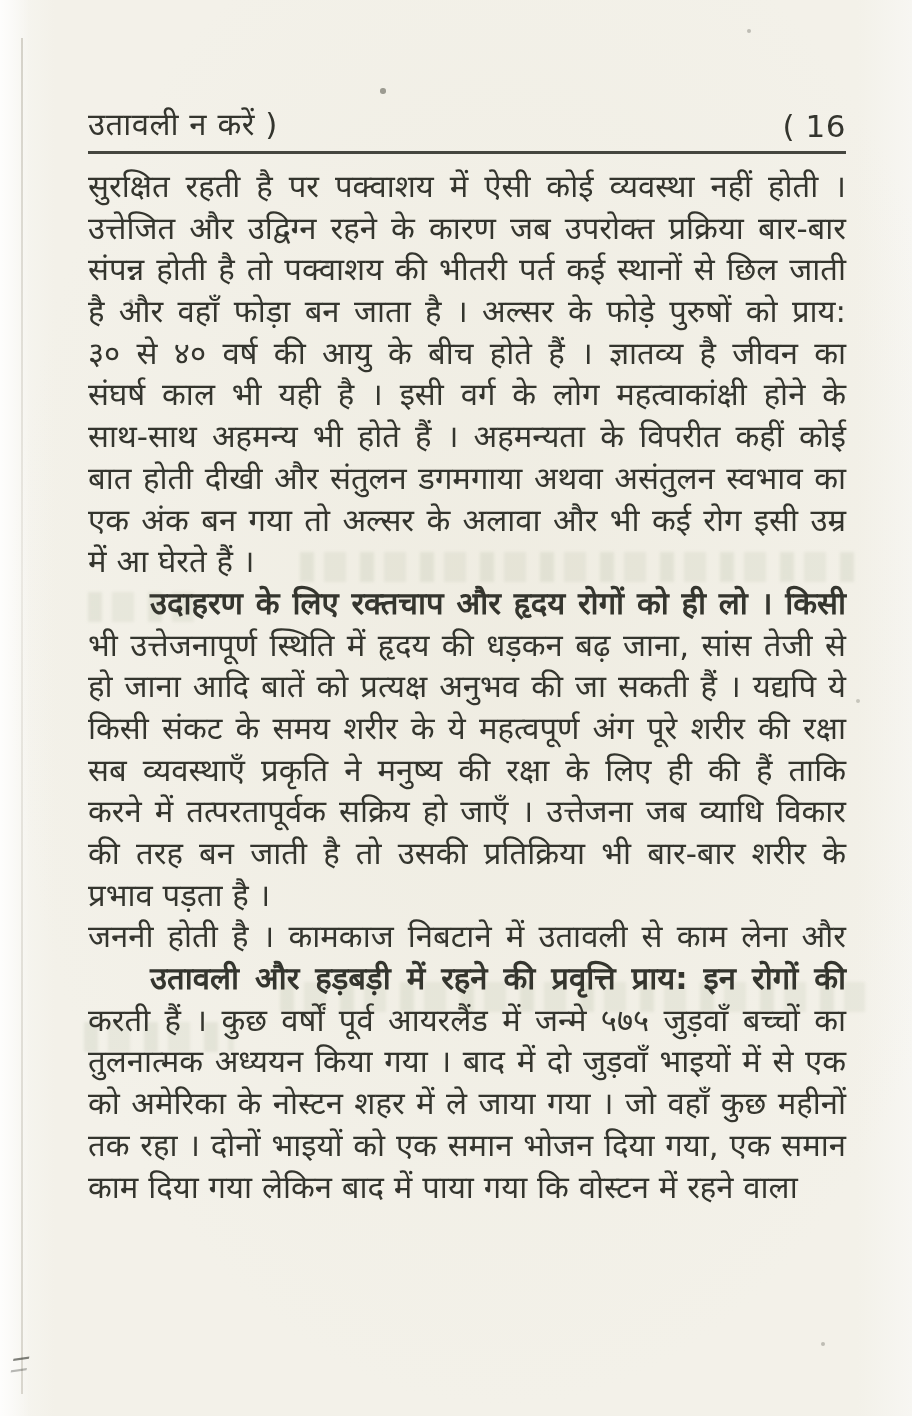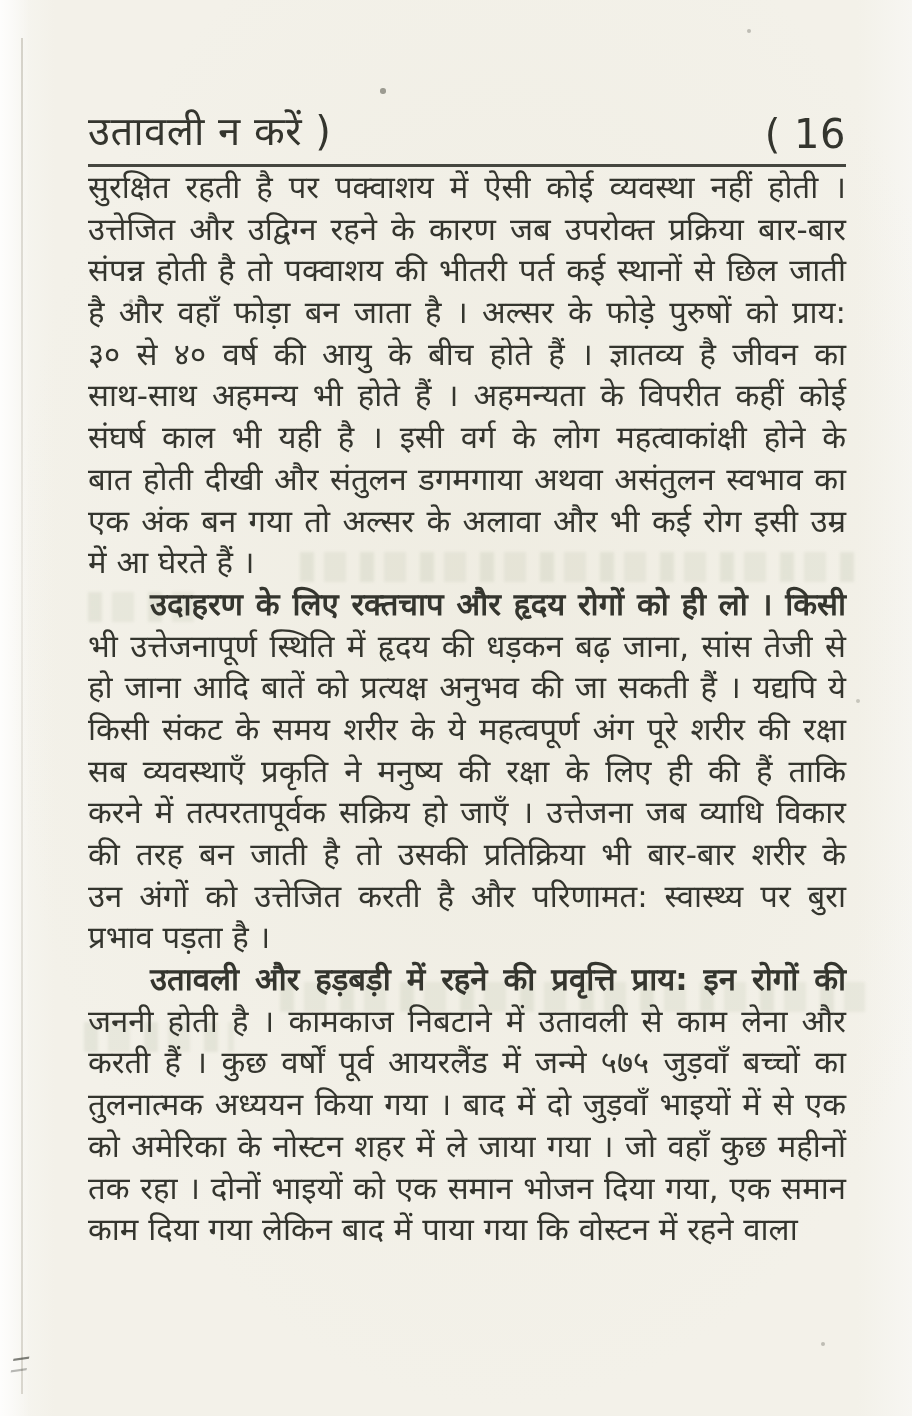--- a/index.html
+++ b/index.html
@@ -54,25 +54,25 @@
   .ghost.g1{left:300px;top:552px;width:560px;}
   .ghost.g2{left:88px;top:592px;width:120px;}
   .ghost.g3{left:280px;top:982px;width:585px;}
   .ghost.g4{left:84px;top:1022px;width:150px;}
 
   .content{
     position:absolute;left:88px;top:102px;width:758px;color:var(--ink);
   }
   .header{
     display:flex;justify-content:space-between;align-items:flex-end;
-    font-size:40px;font-weight:500;letter-spacing:.5px;
+    font-size:31px;font-weight:500;letter-spacing:.5px;
     padding-bottom:7px;border-bottom:3px solid #45463f;
   }
   .body-text{
-    margin-top:0;font-size:31px;font-weight:500;
+    margin-top:12px;font-size:31px;font-weight:500;
   }
   .line{
     height:41.7px;line-height:41.7px;
     text-align:justify;text-align-last:justify;
     white-space:nowrap;
   }
   .line.para-end{text-align-last:left;}
   .line.indent{padding-left:62px;font-weight:bold;}
 </style>
 </head>
@@ -94,38 +94,37 @@
       <span>( 16</span>
     </div>
 
     <div class="body-text">
 
       <div class="line">सुरक्षित रहती है पर पक्वाशय में ऐसी कोई व्यवस्था नहीं होती ।</div>
       <div class="line">उत्तेजित और उद्विग्न रहने के कारण जब उपरोक्त प्रक्रिया बार-बार</div>
       <div class="line">संपन्न होती है तो पक्वाशय की भीतरी पर्त कई स्थानों से छिल जाती</div>
       <div class="line">है और वहाँ फोड़ा बन जाता है । अल्सर के फोड़े पुरुषों को प्राय:</div>
       <div class="line">३० से ४० वर्ष की आयु के बीच होते हैं । ज्ञातव्य है जीवन का</div>
+      <div class="line">संघर्ष काल भी यही है । इसी वर्ग के लोग महत्वाकांक्षी होने के</div>
       <div class="line">साथ-साथ अहमन्य भी होते हैं । अहमन्यता के विपरीत कहीं कोई</div>
-      <div class="line">संघर्ष काल भी यही है । इसी वर्ग के लोग महत्वाकांक्षी होने के</div>
       <div class="line">बात होती दीखी और संतुलन डगमगाया अथवा असंतुलन स्वभाव का</div>
       <div class="line">एक अंक बन गया तो अल्सर के अलावा और भी कई रोग इसी उम्र</div>
       <div class="line para-end">में आ घेरते हैं ।</div>
 
       <div class="line indent">उदाहरण के लिए रक्तचाप और हृदय रोगों को ही लो । किसी</div>
       <div class="line">भी उत्तेजनापूर्ण स्थिति में हृदय की धड़कन बढ़ जाना, सांस तेजी से</div>
       <div class="line">हो जाना आदि बातें को प्रत्यक्ष अनुभव की जा सकती हैं । यद्यपि ये</div>
       <div class="line">किसी संकट के समय शरीर के ये महत्वपूर्ण अंग पूरे शरीर की रक्षा</div>
       <div class="line">सब व्यवस्थाएँ प्रकृति ने मनुष्य की रक्षा के लिए ही की हैं ताकि</div>
       <div class="line">करने में तत्परतापूर्वक सक्रिय हो जाएँ ।  उत्तेजना जब व्याधि विकार</div>
       <div class="line">की तरह बन जाती है तो उसकी प्रतिक्रिया भी बार-बार शरीर के</div>
-      <div class="line">उन अंगों को उत्तेजित करती है और परिणामत: स्वास्थ्य पर बुरा</div>
       <div class="line para-end">प्रभाव पड़ता है ।</div>
 
+      <div class="line">जननी होती है । कामकाज निबटाने में उतावली से काम लेना और</div>
       <div class="line indent">उतावली और हड़बड़ी में रहने की प्रवृत्ति प्राय: इन रोगों की</div>
-      <div class="line">जननी होती है । कामकाज निबटाने में उतावली से काम लेना और</div>
       <div class="line">करती हैं । कुछ वर्षों पूर्व आयरलैंड में जन्मे ५७५ जुड़वाँ बच्चों का</div>
       <div class="line">तुलनात्मक अध्ययन किया गया । बाद में दो जुड़वाँ भाइयों में से एक</div>
       <div class="line">को अमेरिका के नोस्टन शहर में ले जाया गया । जो वहाँ कुछ महीनों</div>
       <div class="line">तक रहा । दोनों भाइयों को एक समान भोजन दिया गया, एक समान</div>
       <div class="line para-end">काम दिया गया लेकिन बाद में पाया गया कि वोस्टन में रहने वाला</div>
     </div>
   </div>
 </div>
 
 </body></html>

